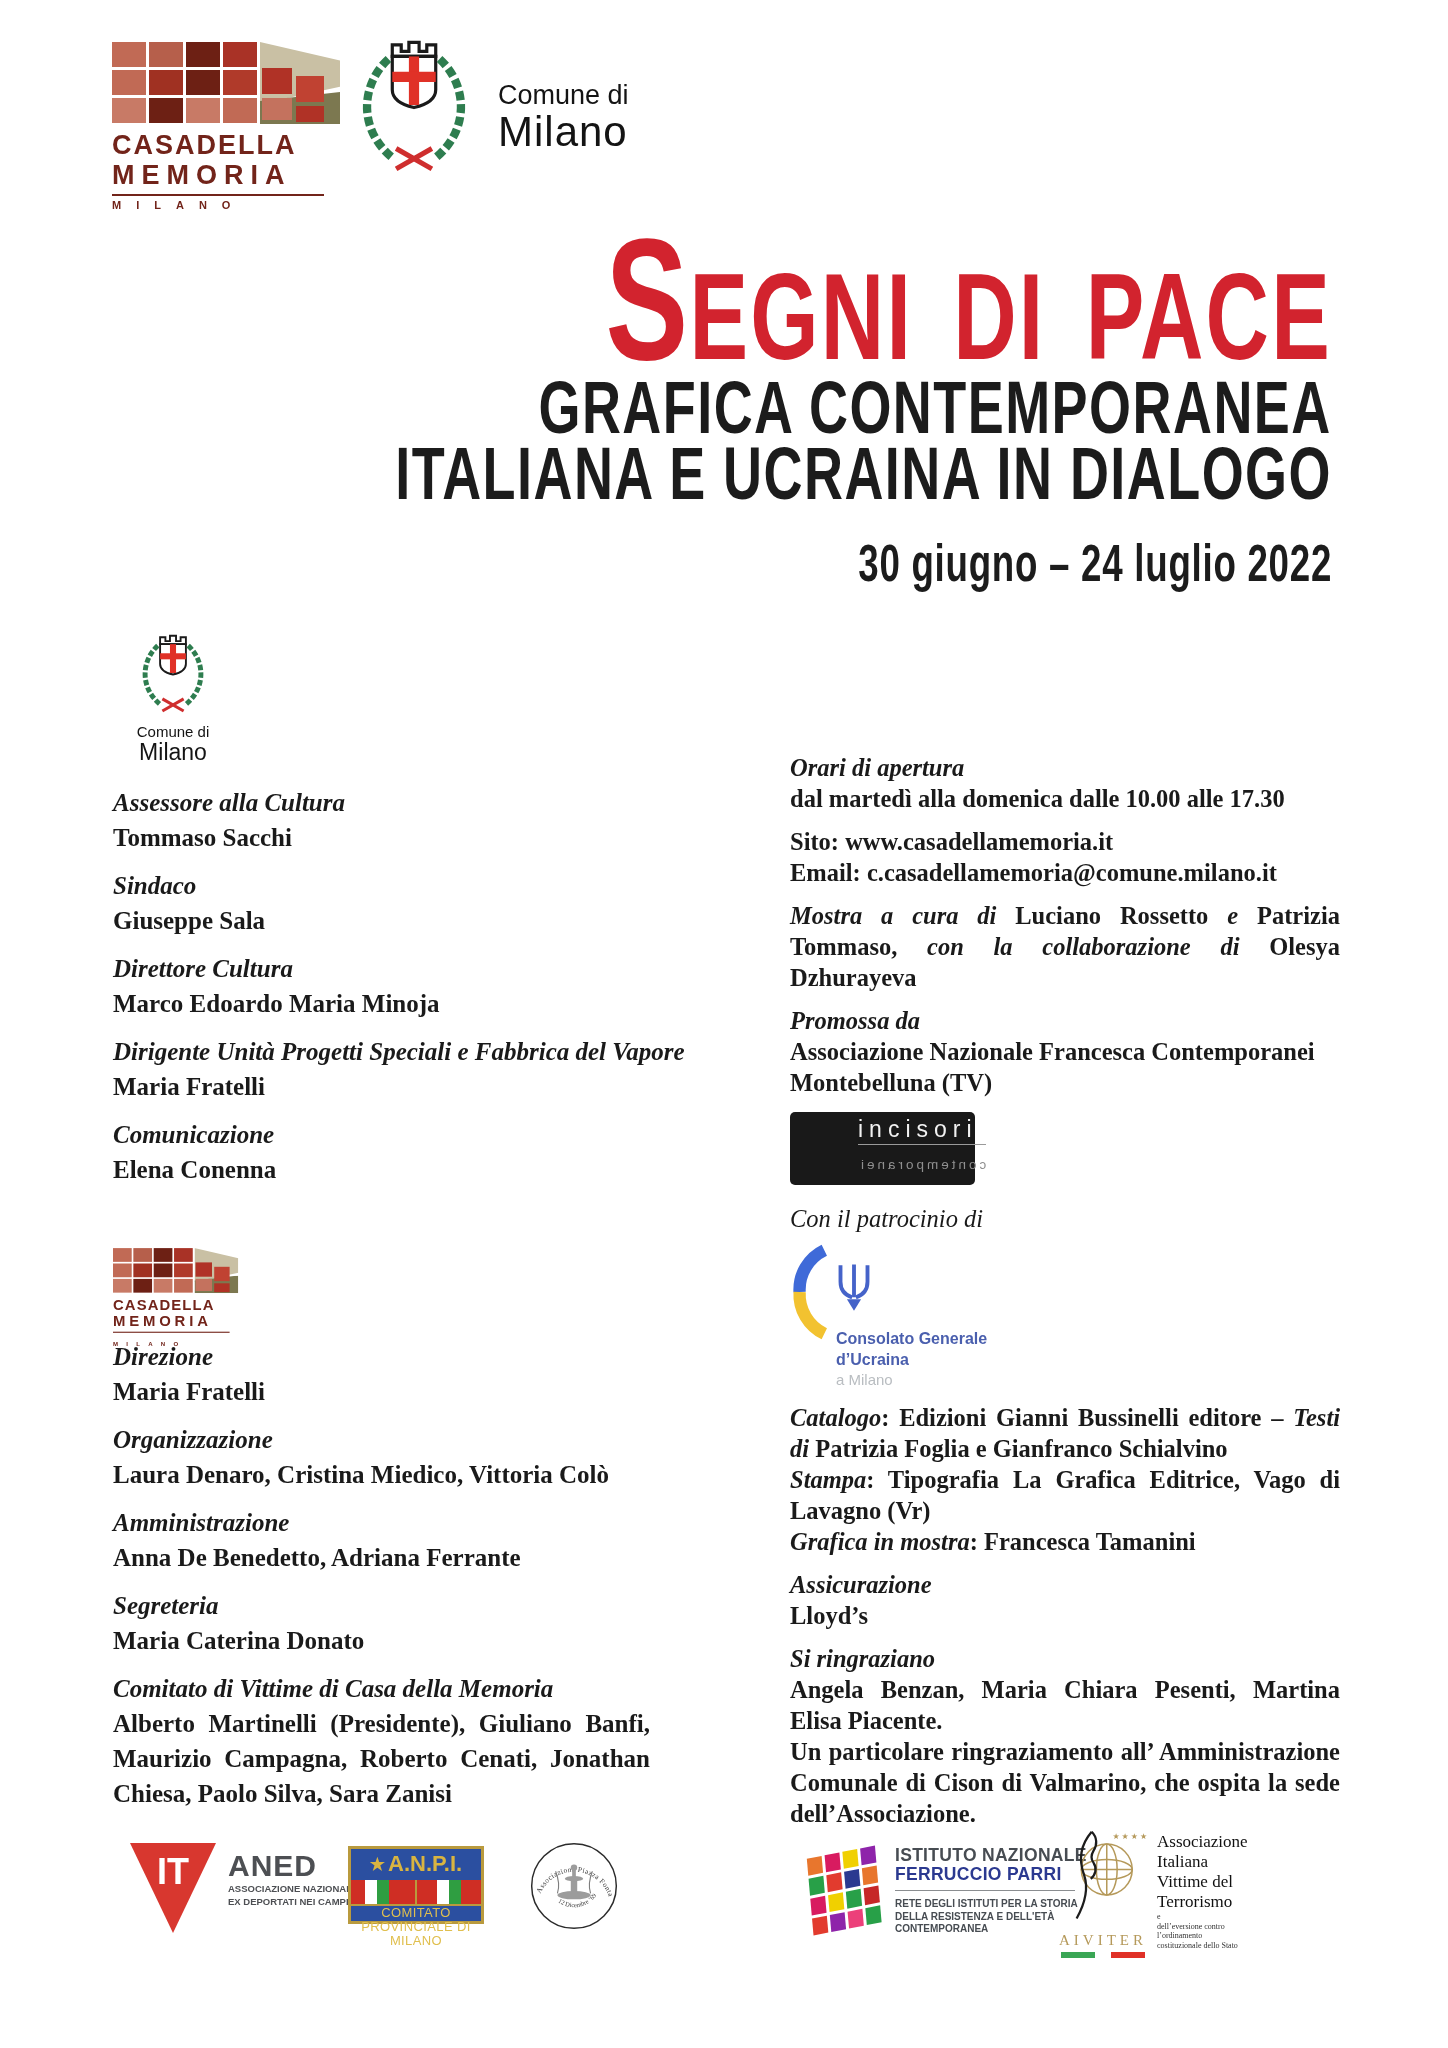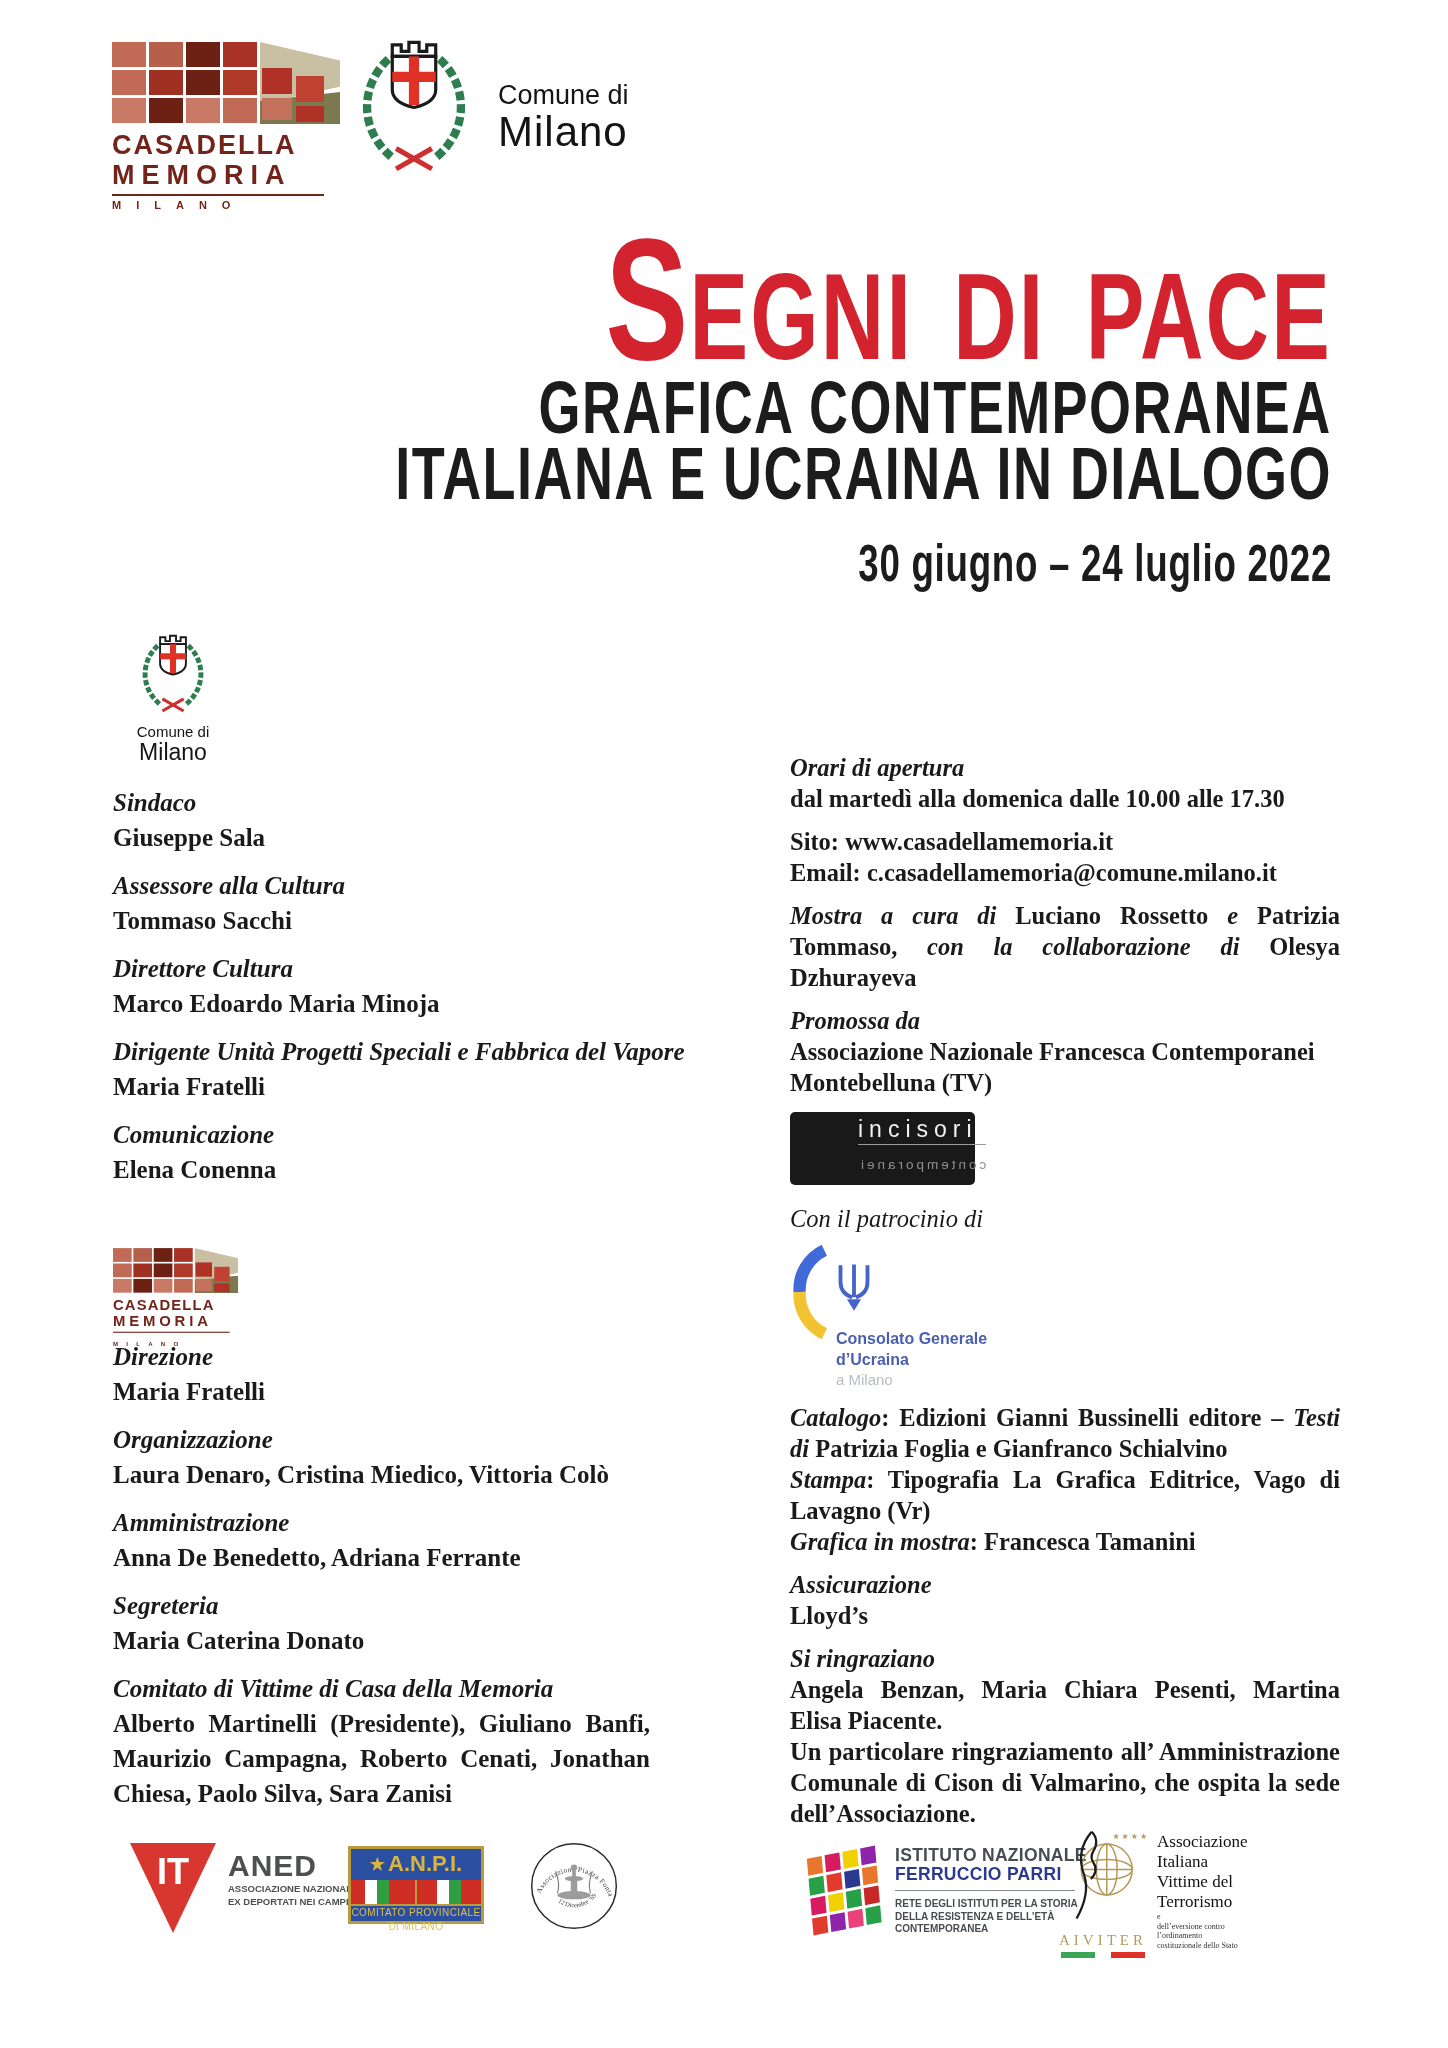--- a/index.html
+++ b/index.html
@@ -98,21 +98,21 @@
   .anpi-top{flex:5;background:#2b4fa0;color:#d9b441;display:flex;align-items:center;justify-content:center;
             font-weight:700;font-size:22px;}
   .anpi-top .star{font-size:17px;margin-right:3px;}
   .anpi-mid{flex:4;background:#cf2e24;position:relative;}
   .anpi-mid i{position:absolute;top:0;bottom:0;width:12px;}
   .anpi-mid .s1{left:14px;background:#fff;}
   .anpi-mid .s2{left:26px;background:#2f9e41;}
   .anpi-mid .s3{left:86px;background:#fff;}
   .anpi-mid .s4{left:98px;background:#2f9e41;}
   .anpi-mid .pole{left:64px;width:2px;background:#b99a3e;}
-  .anpi-bot{height:15px;background:#2b4fa0;color:#e0bf4e;font-size:10px;line-height:14px;text-align:center;
+  .anpi-bot{height:15px;background:#2b4fa0;color:#e0bf4e;font-size:13px;line-height:14px;text-align:center;
             letter-spacing:.4px;border-top:2px solid #b99a3e;}
 
   .fontana{left:528px;top:1840px;}
 
   .parri{left:810px;top:1846px;display:flex;}
   .parri-mosaic{display:grid;grid-template-columns:repeat(4,15px);grid-auto-rows:17px;gap:3px;
                 transform:rotate(-5deg) skewY(-6deg);margin-top:6px;}
   .parri-mosaic i{display:block;}
   .parri-text{margin-left:16px;font-family:"Liberation Sans",sans-serif;}
   .parri-l1{font-weight:700;font-size:17.5px;line-height:19px;color:#474c52;letter-spacing:.3px;}
@@ -215,26 +215,26 @@
         </g>
         <g stroke="#cf2e2e" stroke-width="4" fill="none">
           <path d="M36,88 L64,104 M64,88 L36,104"></path>
         </g>
       </svg>
       <div class="wl1">Comune di</div>
       <div class="wl2">Milano</div>
     </div>
 
     <div class="entry">
+      <div class="lbl">Assessore alla Cultura</div>
+      <div class="val">Tommaso Sacchi</div>
+    </div>
+    <div class="entry">
       <div class="lbl">Sindaco</div>
       <div class="val">Giuseppe Sala</div>
-    </div>
-    <div class="entry">
-      <div class="lbl">Assessore alla Cultura</div>
-      <div class="val">Tommaso Sacchi</div>
     </div>
     <div class="entry">
       <div class="lbl">Direttore Cultura</div>
       <div class="val">Marco Edoardo Maria Minoja</div>
     </div>
     <div class="entry">
       <div class="lbl">Dirigente Unità Progetti Speciali e Fabbrica del Vapore</div>
       <div class="val">Maria Fratelli</div>
     </div>
     <div class="entry">

